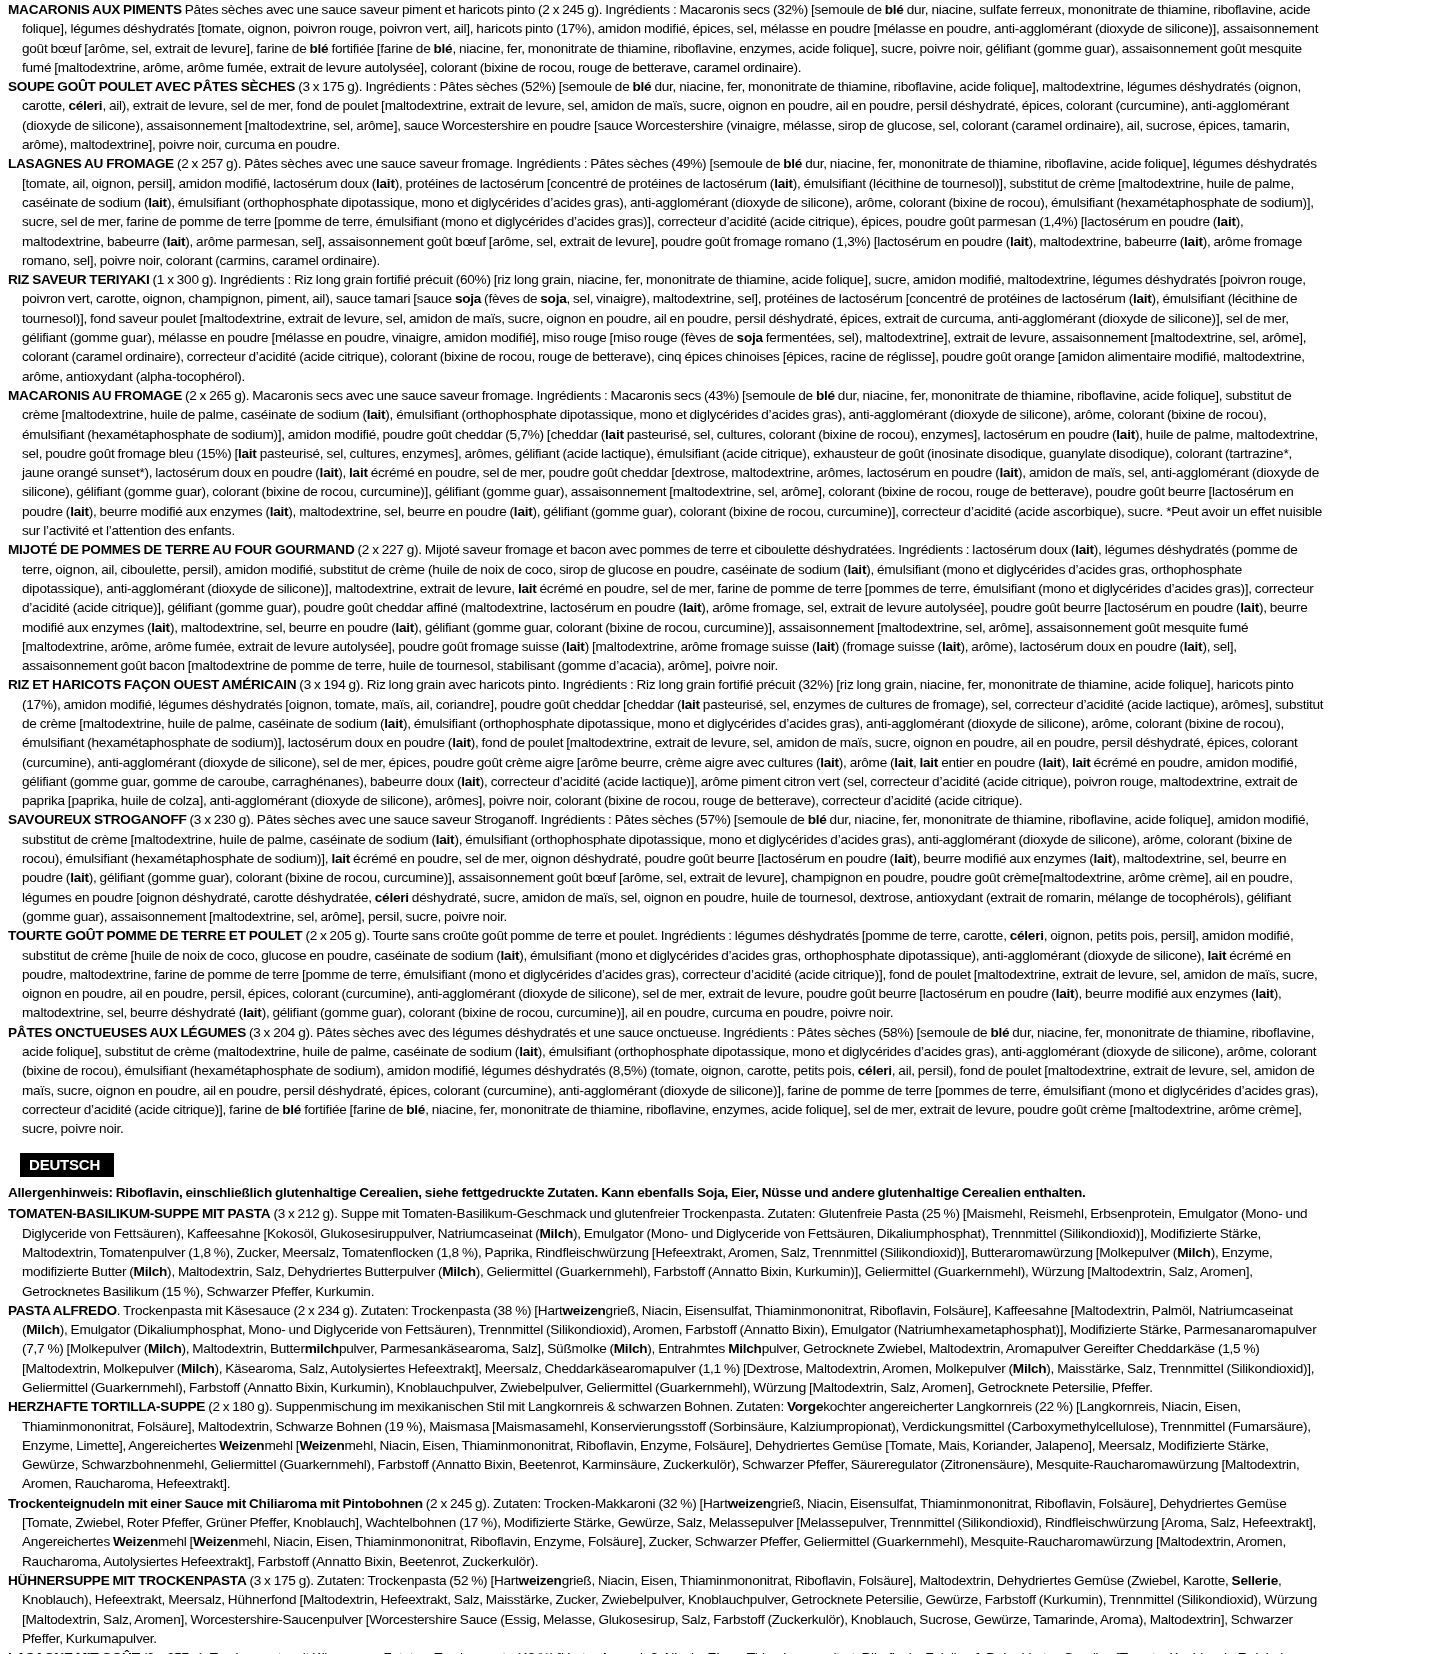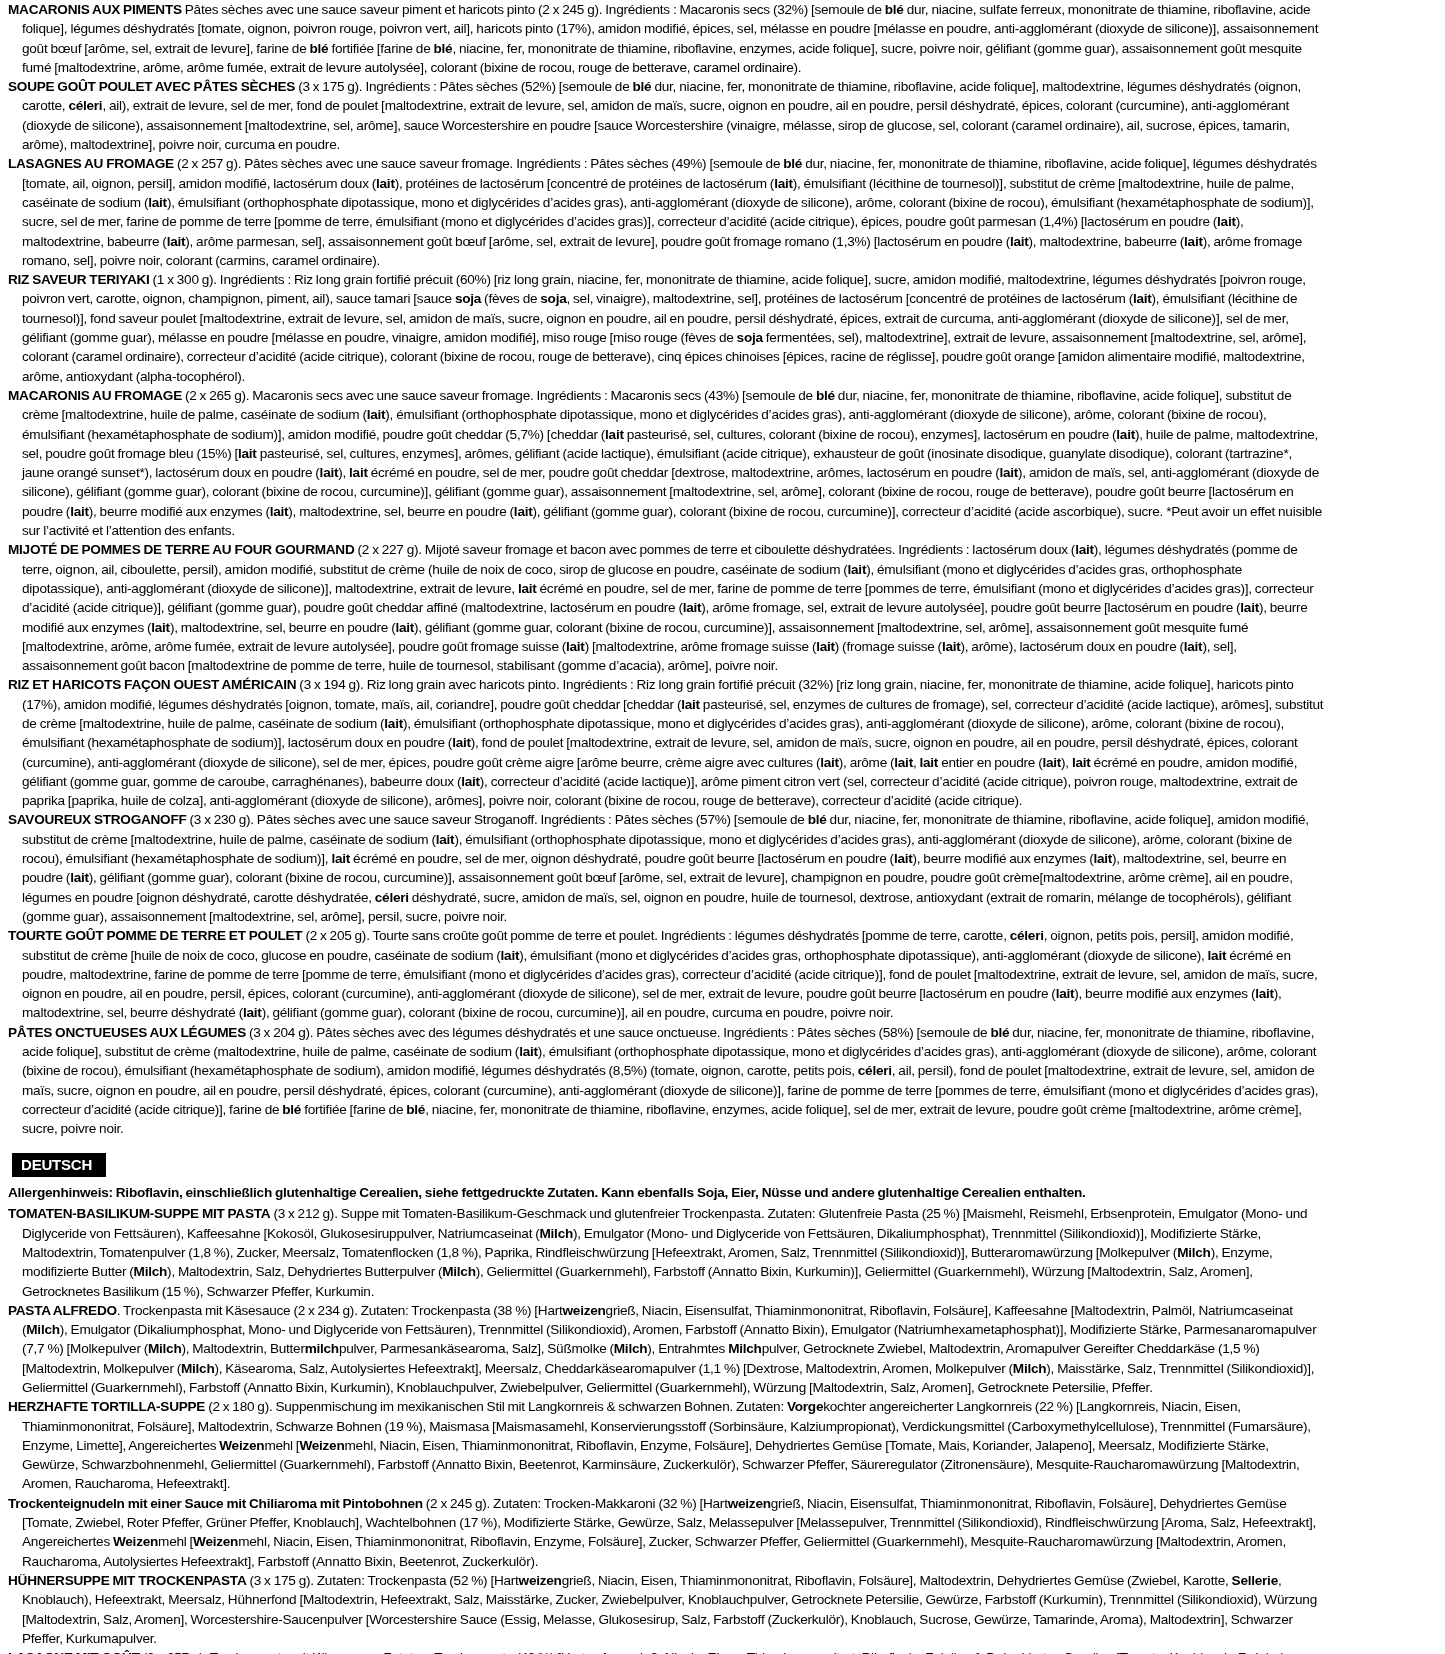--- a/index.html
+++ b/index.html
@@ -32,21 +32,21 @@
     font-weight: 700;
   }
   .lang-header {
     display: inline-block;
     background: #000000;
     color: #ffffff;
     font-weight: 700;
     font-size: 15px;
     line-height: 1.1;
     padding: 4px 14px 4px 9px;
-    margin: 14px 0 6px 4px;
+    margin: 14px 0 6px 12px;
     letter-spacing: -0.2px;
   }
   .allergen-note {
     margin: 0 0 2px 0;
     font-weight: 700;
   }
 </style>
 </head>
 <body>
 

